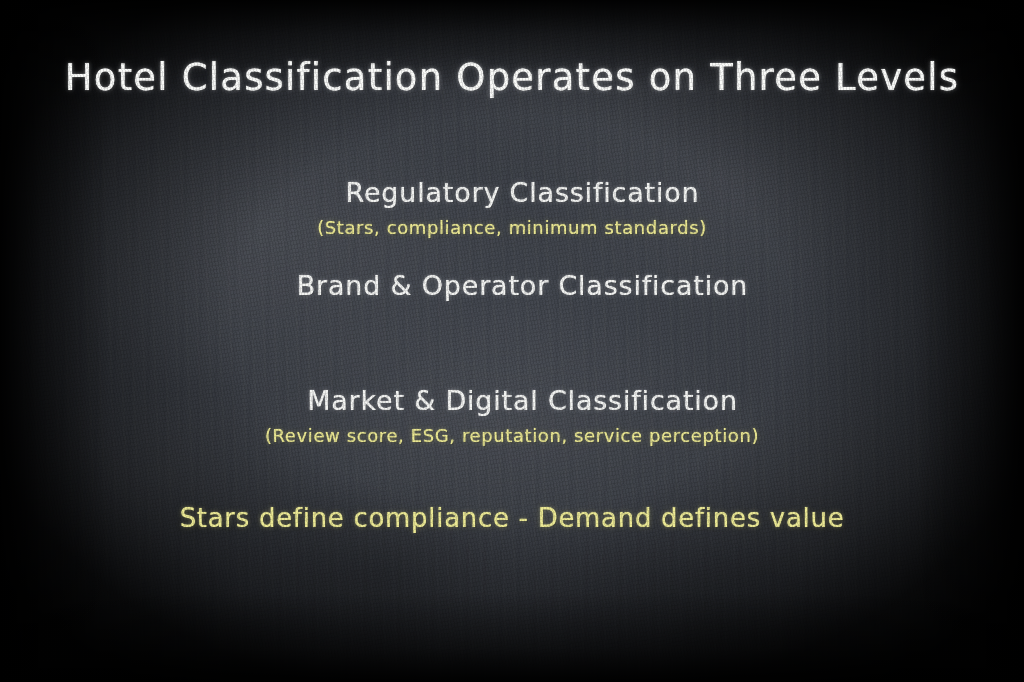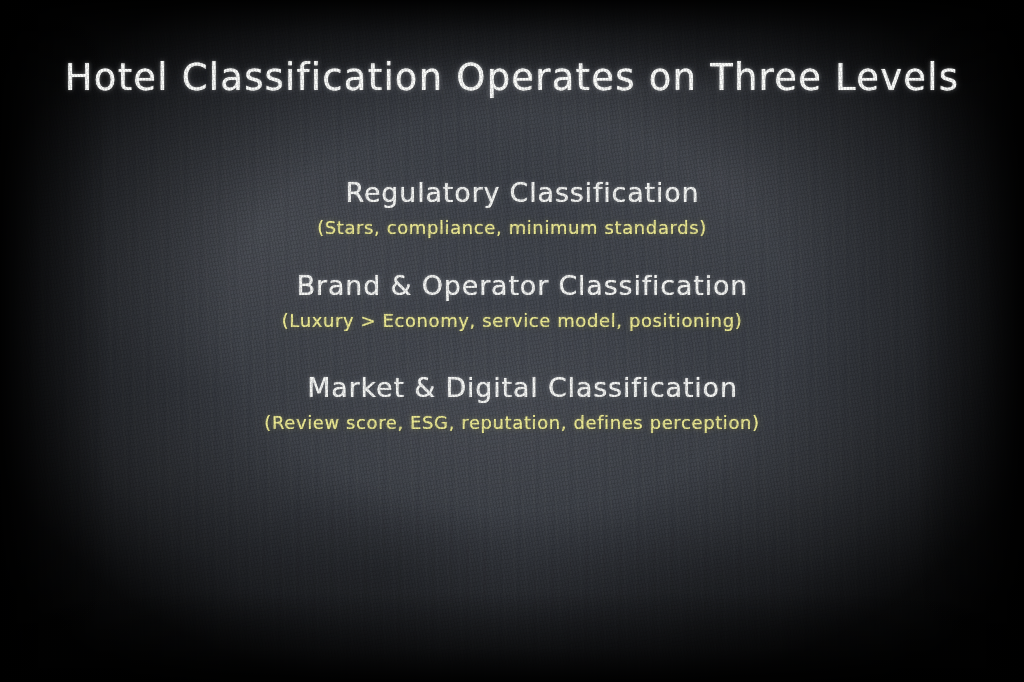--- a/index.html
+++ b/index.html
@@ -182,28 +182,28 @@
 
     <h1 class="chalk-title">Hotel Classification Operates on Three Levels</h1>
 
     <div class="block" style="top:176px;">
       <div class="chalk-head">Regulatory Classification</div>
       <div class="chalk-sub">(Stars, compliance, minimum standards)</div>
     </div>
 
     <div class="block" style="top:269px;">
       <div class="chalk-head">Brand &amp; Operator Classification</div>
-      <div class="chalk-sub">(Luxury &gt; Economy, service model, positioning)</div>
     </div>
 
-    <div class="block" style="top:371px;">
+    <div class="block" style="top:384px;">
       <div class="chalk-head">Market &amp; Digital Classification</div>
-      <div class="chalk-sub">(Review score, ESG, reputation, defines perception)</div>
+      <div class="chalk-sub">(Review score, ESG, reputation, service perception)</div>
     </div>
 
+    <div class="chalk-closing">Stars define compliance - Demand defines value</div>
 
   </div>
 
   <div class="chalk-texture"></div>
   <div class="vignette"></div>
   <div class="vignette-edges"></div>
 
 </div>
 
 </body></html>

